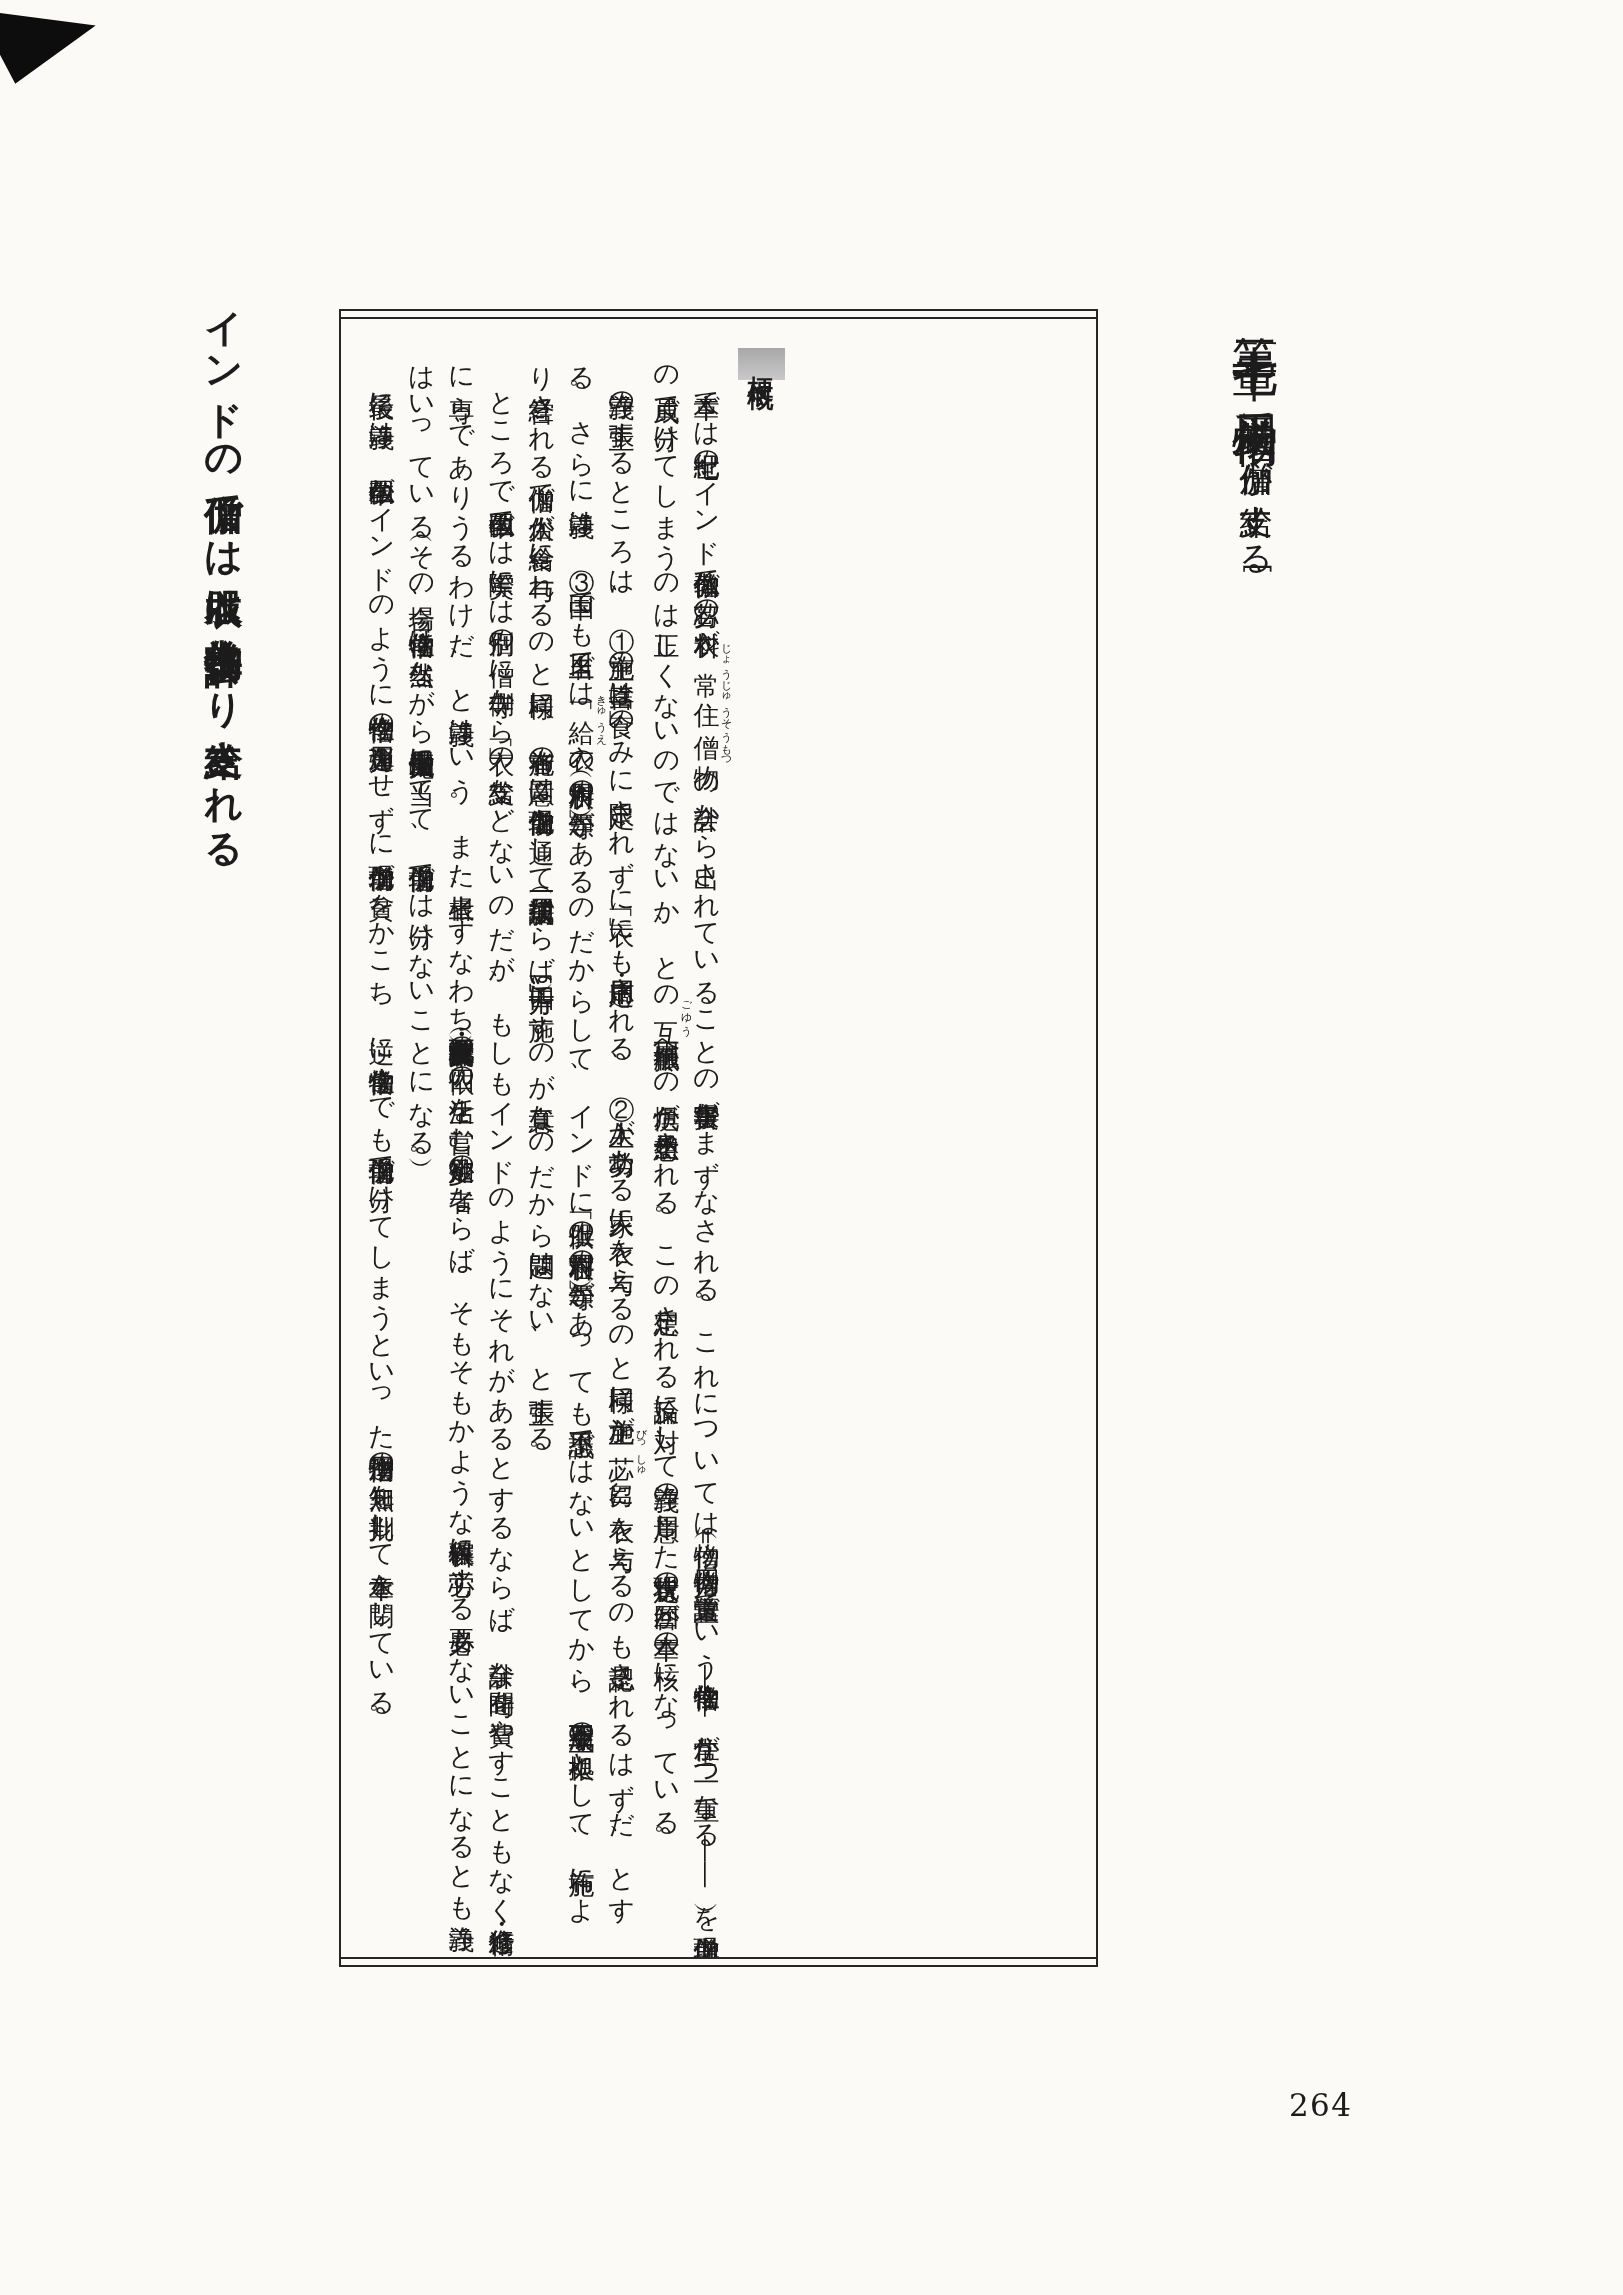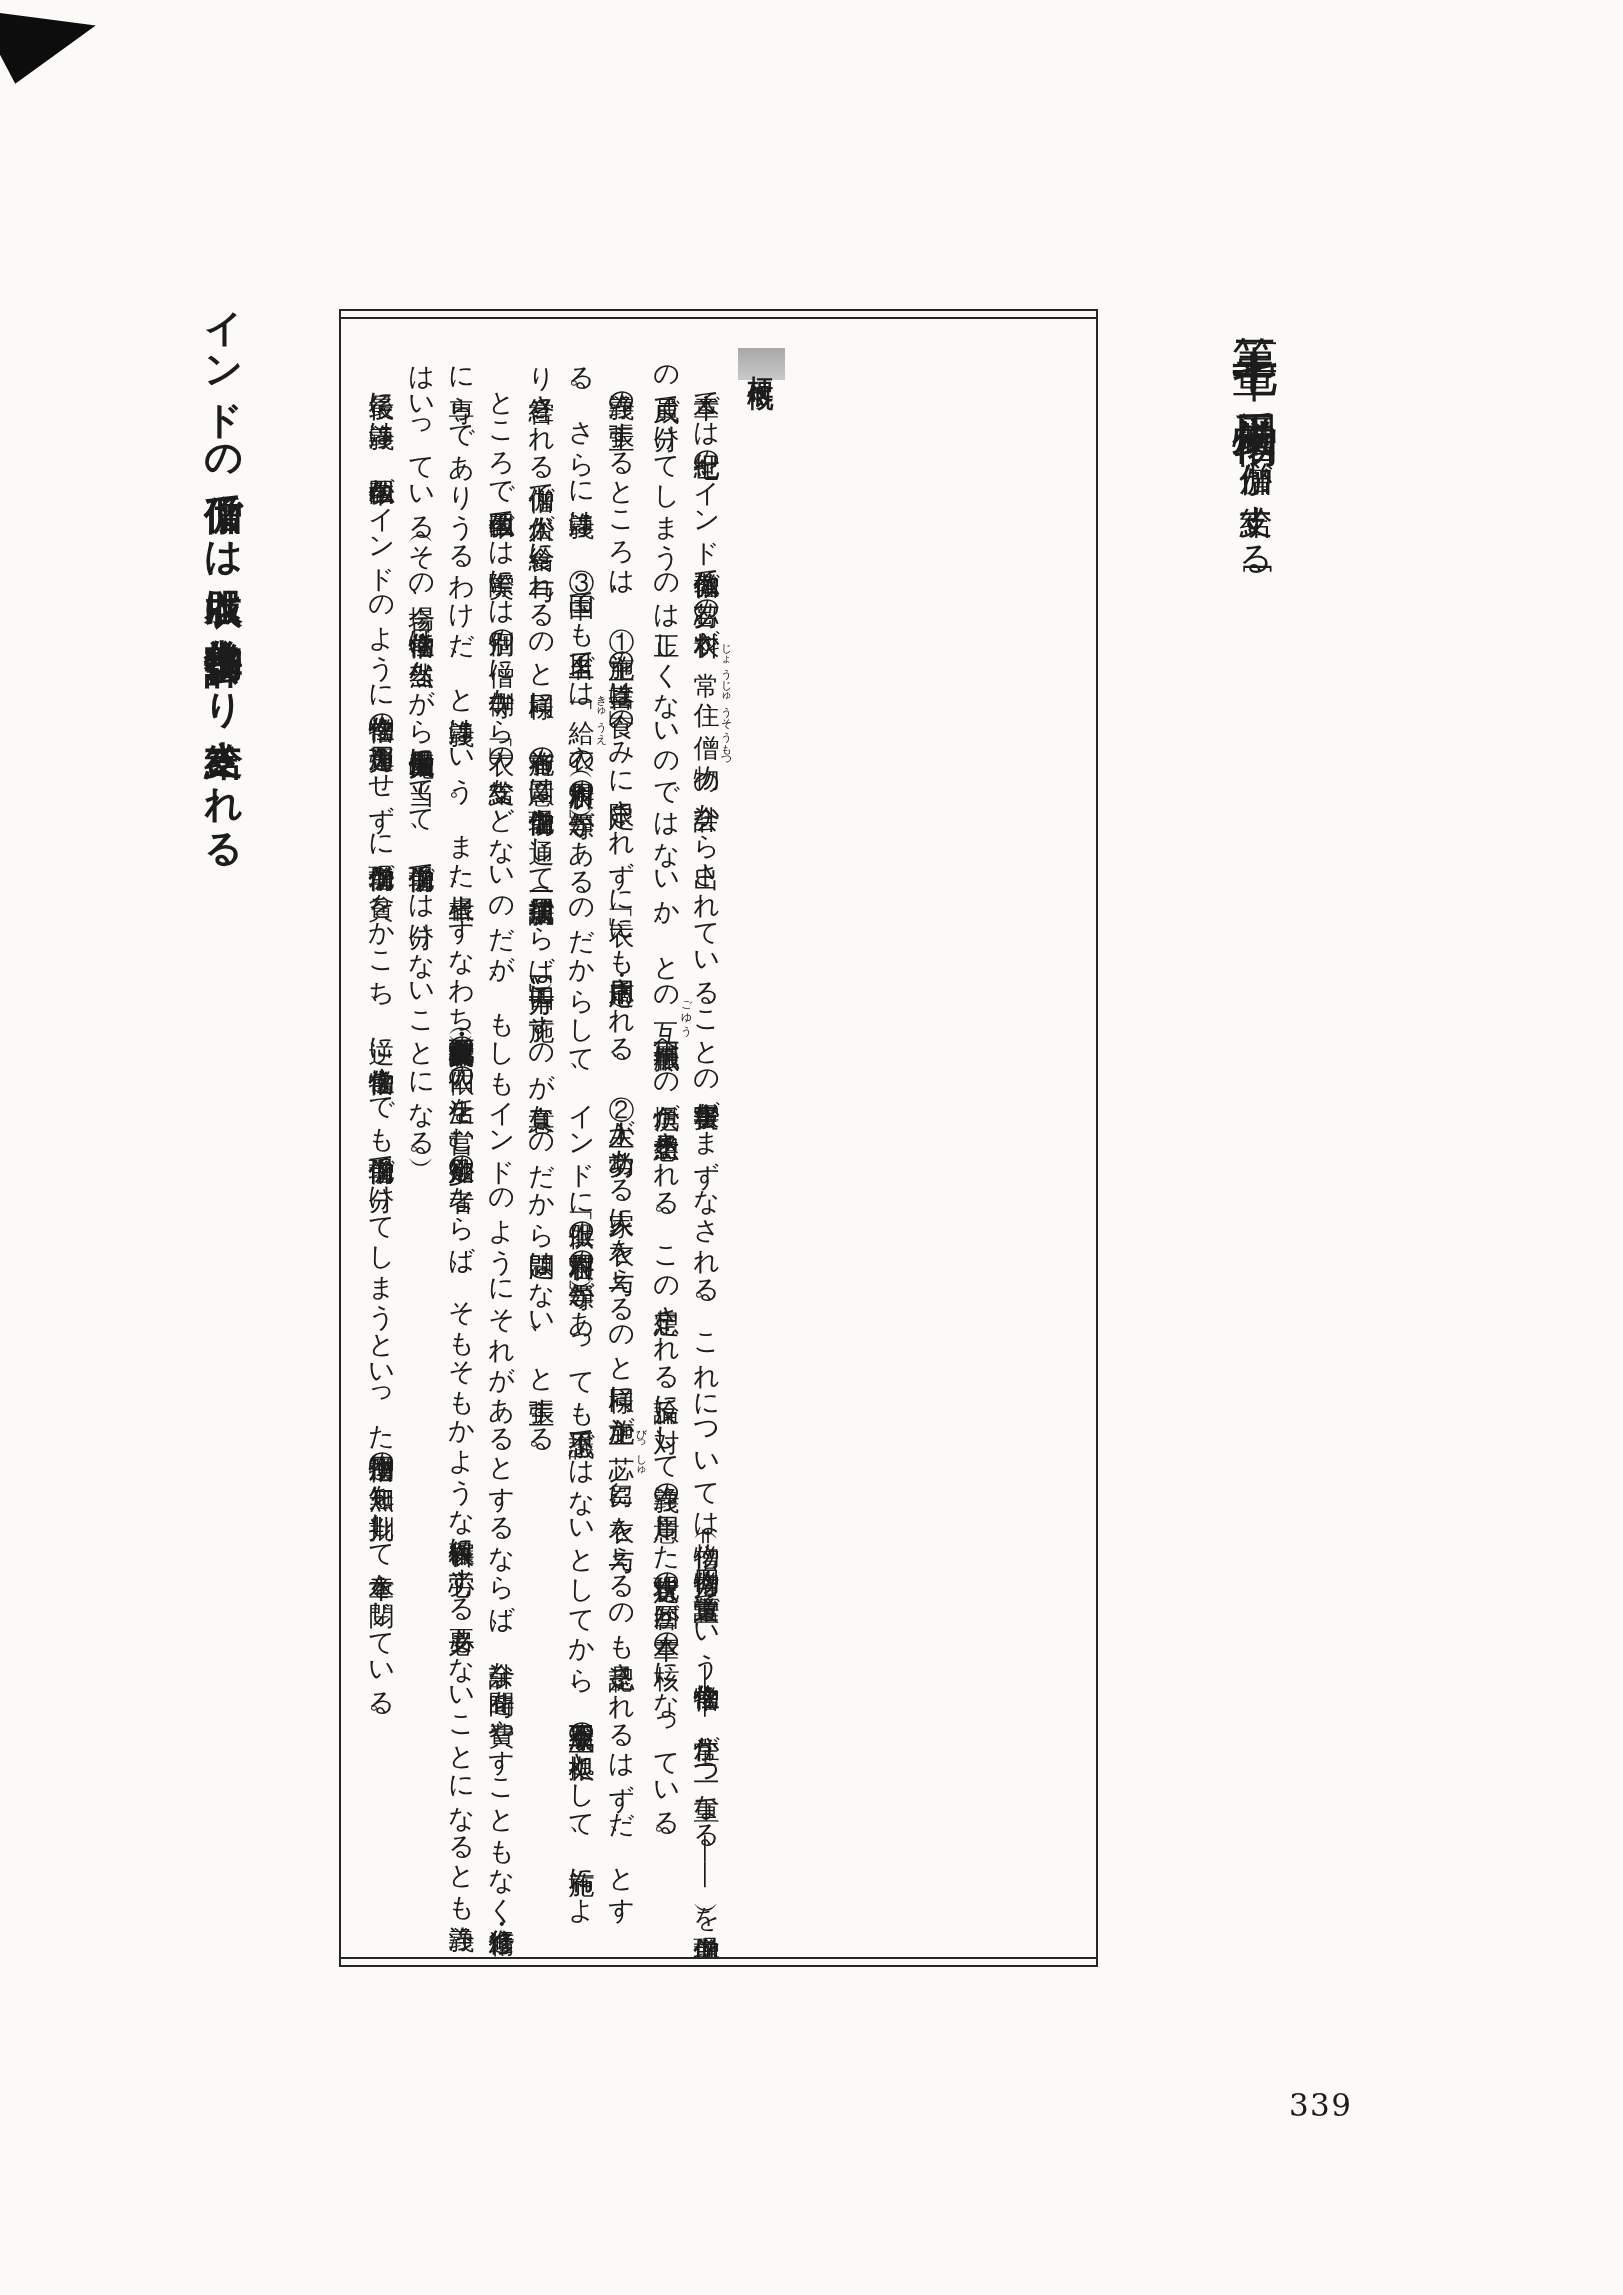--- a/index.html
+++ b/index.html
@@ -112,16 +112,16 @@
             <p>義浄の主張するところは、①施主の喜捨は「食」のみに限定されずに「衣」にも応用・適用される、②主人が功労ある家人に衣を与えるのと同様に施主が<ruby>苾芻<rt>びっしゅ</rt></ruby>に衣を与えるのも是認されるはずだ、とする。さらに義浄は、③中国でも名目上では「<ruby>給衣<rt>きゅうえ</rt></ruby>の所（衣料用の寺領）」があるのだからして、インドに「供服の荘（衣料用の寺領）」があっても不思議ではないとしてから、互用罪不成立の根拠として、布施により経営される僧伽で俗人が給食に与れるのと同様に、布施者の意図は現前僧伽を通して〝一切（戒律用語ならば「四方」「十方」）〟に施すのが真意なのだから問題はない、と主張する。</p>
             <p>ところで中国仏教では実際には個別の僧に寺側から「衣」の支給などないのだが、もしもインドのようにそれがあるとするならば、余計な時間を費やすこともなく修行・精進に専らでありうるわけだ、と義浄はいう。また上根者、すなわち糞掃衣・常乞食・樹下敷具（・陳棄薬）の四依の生活を営む少欲知足の者ならば、そもそもかような衣料確保に心労する必要もないことになるとも義浄はいっている（その場合、常住僧物は当然ながら僧伽備品充当費用に当てて、現前僧伽では分けないことになる）。</p>
             <p>最後に義浄は、中国仏教がインドのように常住僧物の弾力運用をせずに現前僧伽が貧をかこち、逆に常住僧物までも現前僧伽で分けてしまうといった僧物運用の無知を批判して本章を閉じている。</p>
           </div>
       </div>
     </div>
   </div>
 
   <div class="side-heading vert">インドの僧伽では衣服は常住僧物会計より支給される</div>
 
-  <div class="page-number">339</div>
+  <div class="page-number">264</div>
 
 </div>
 
 
 </body></html>

